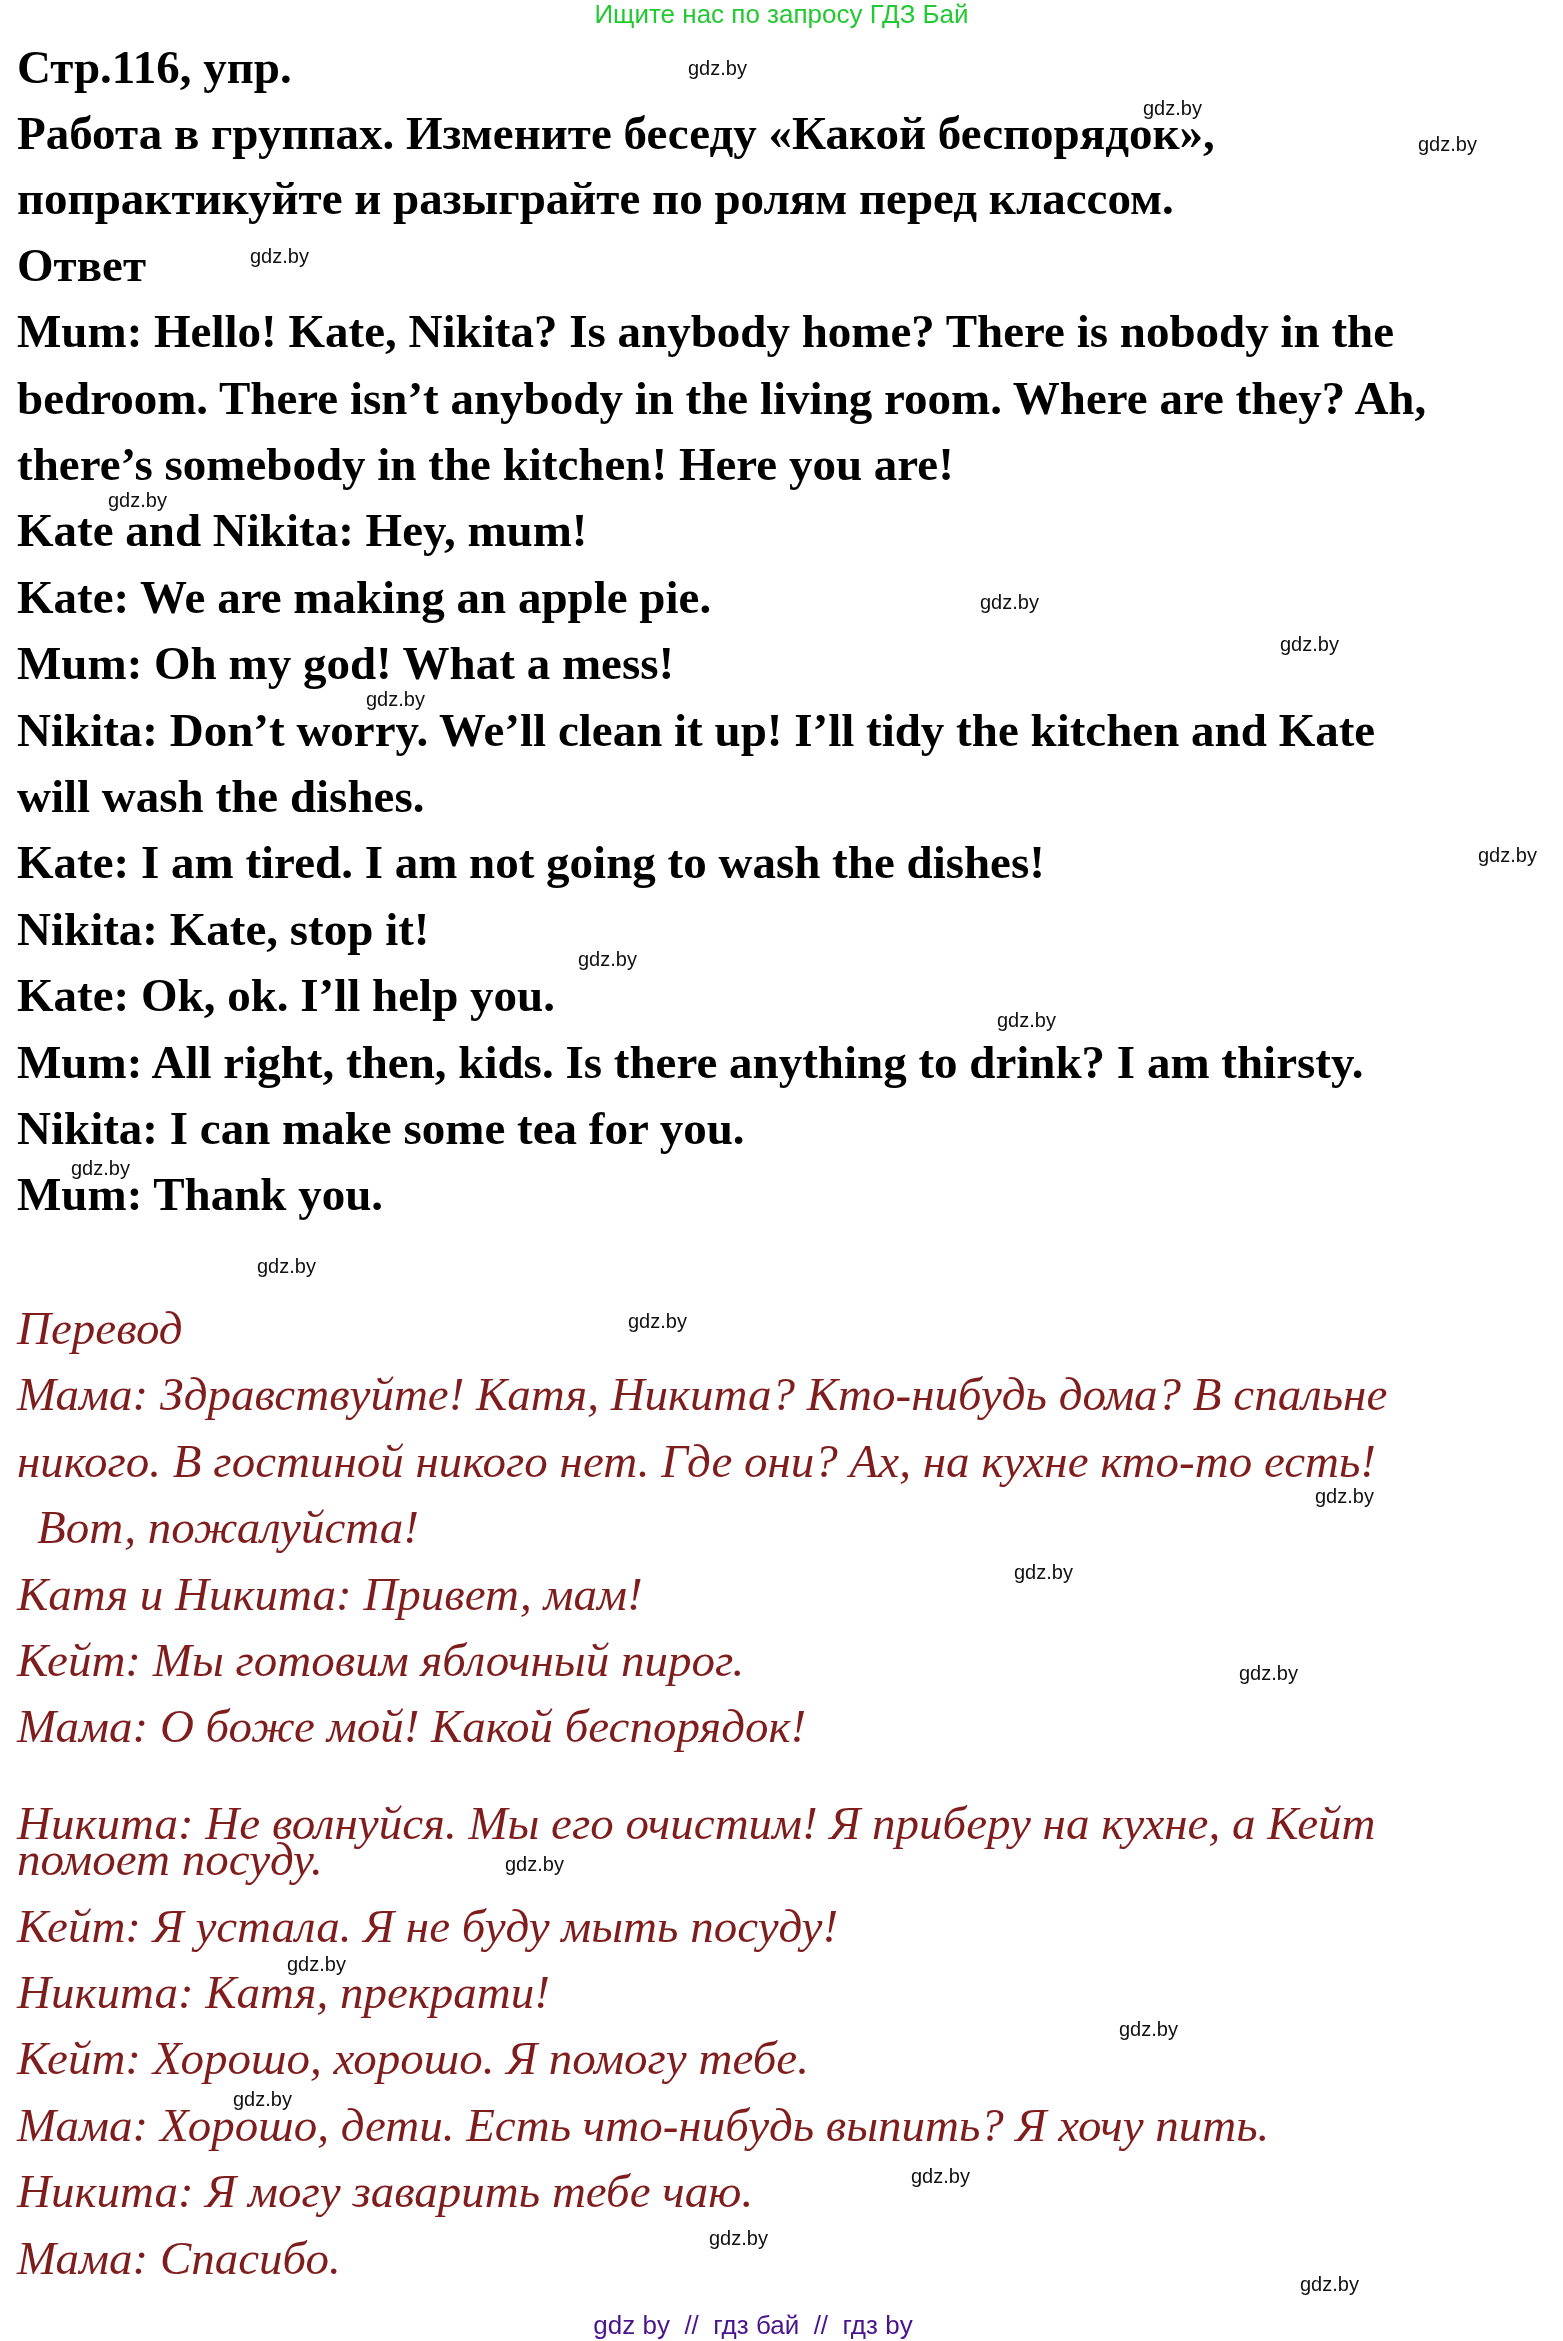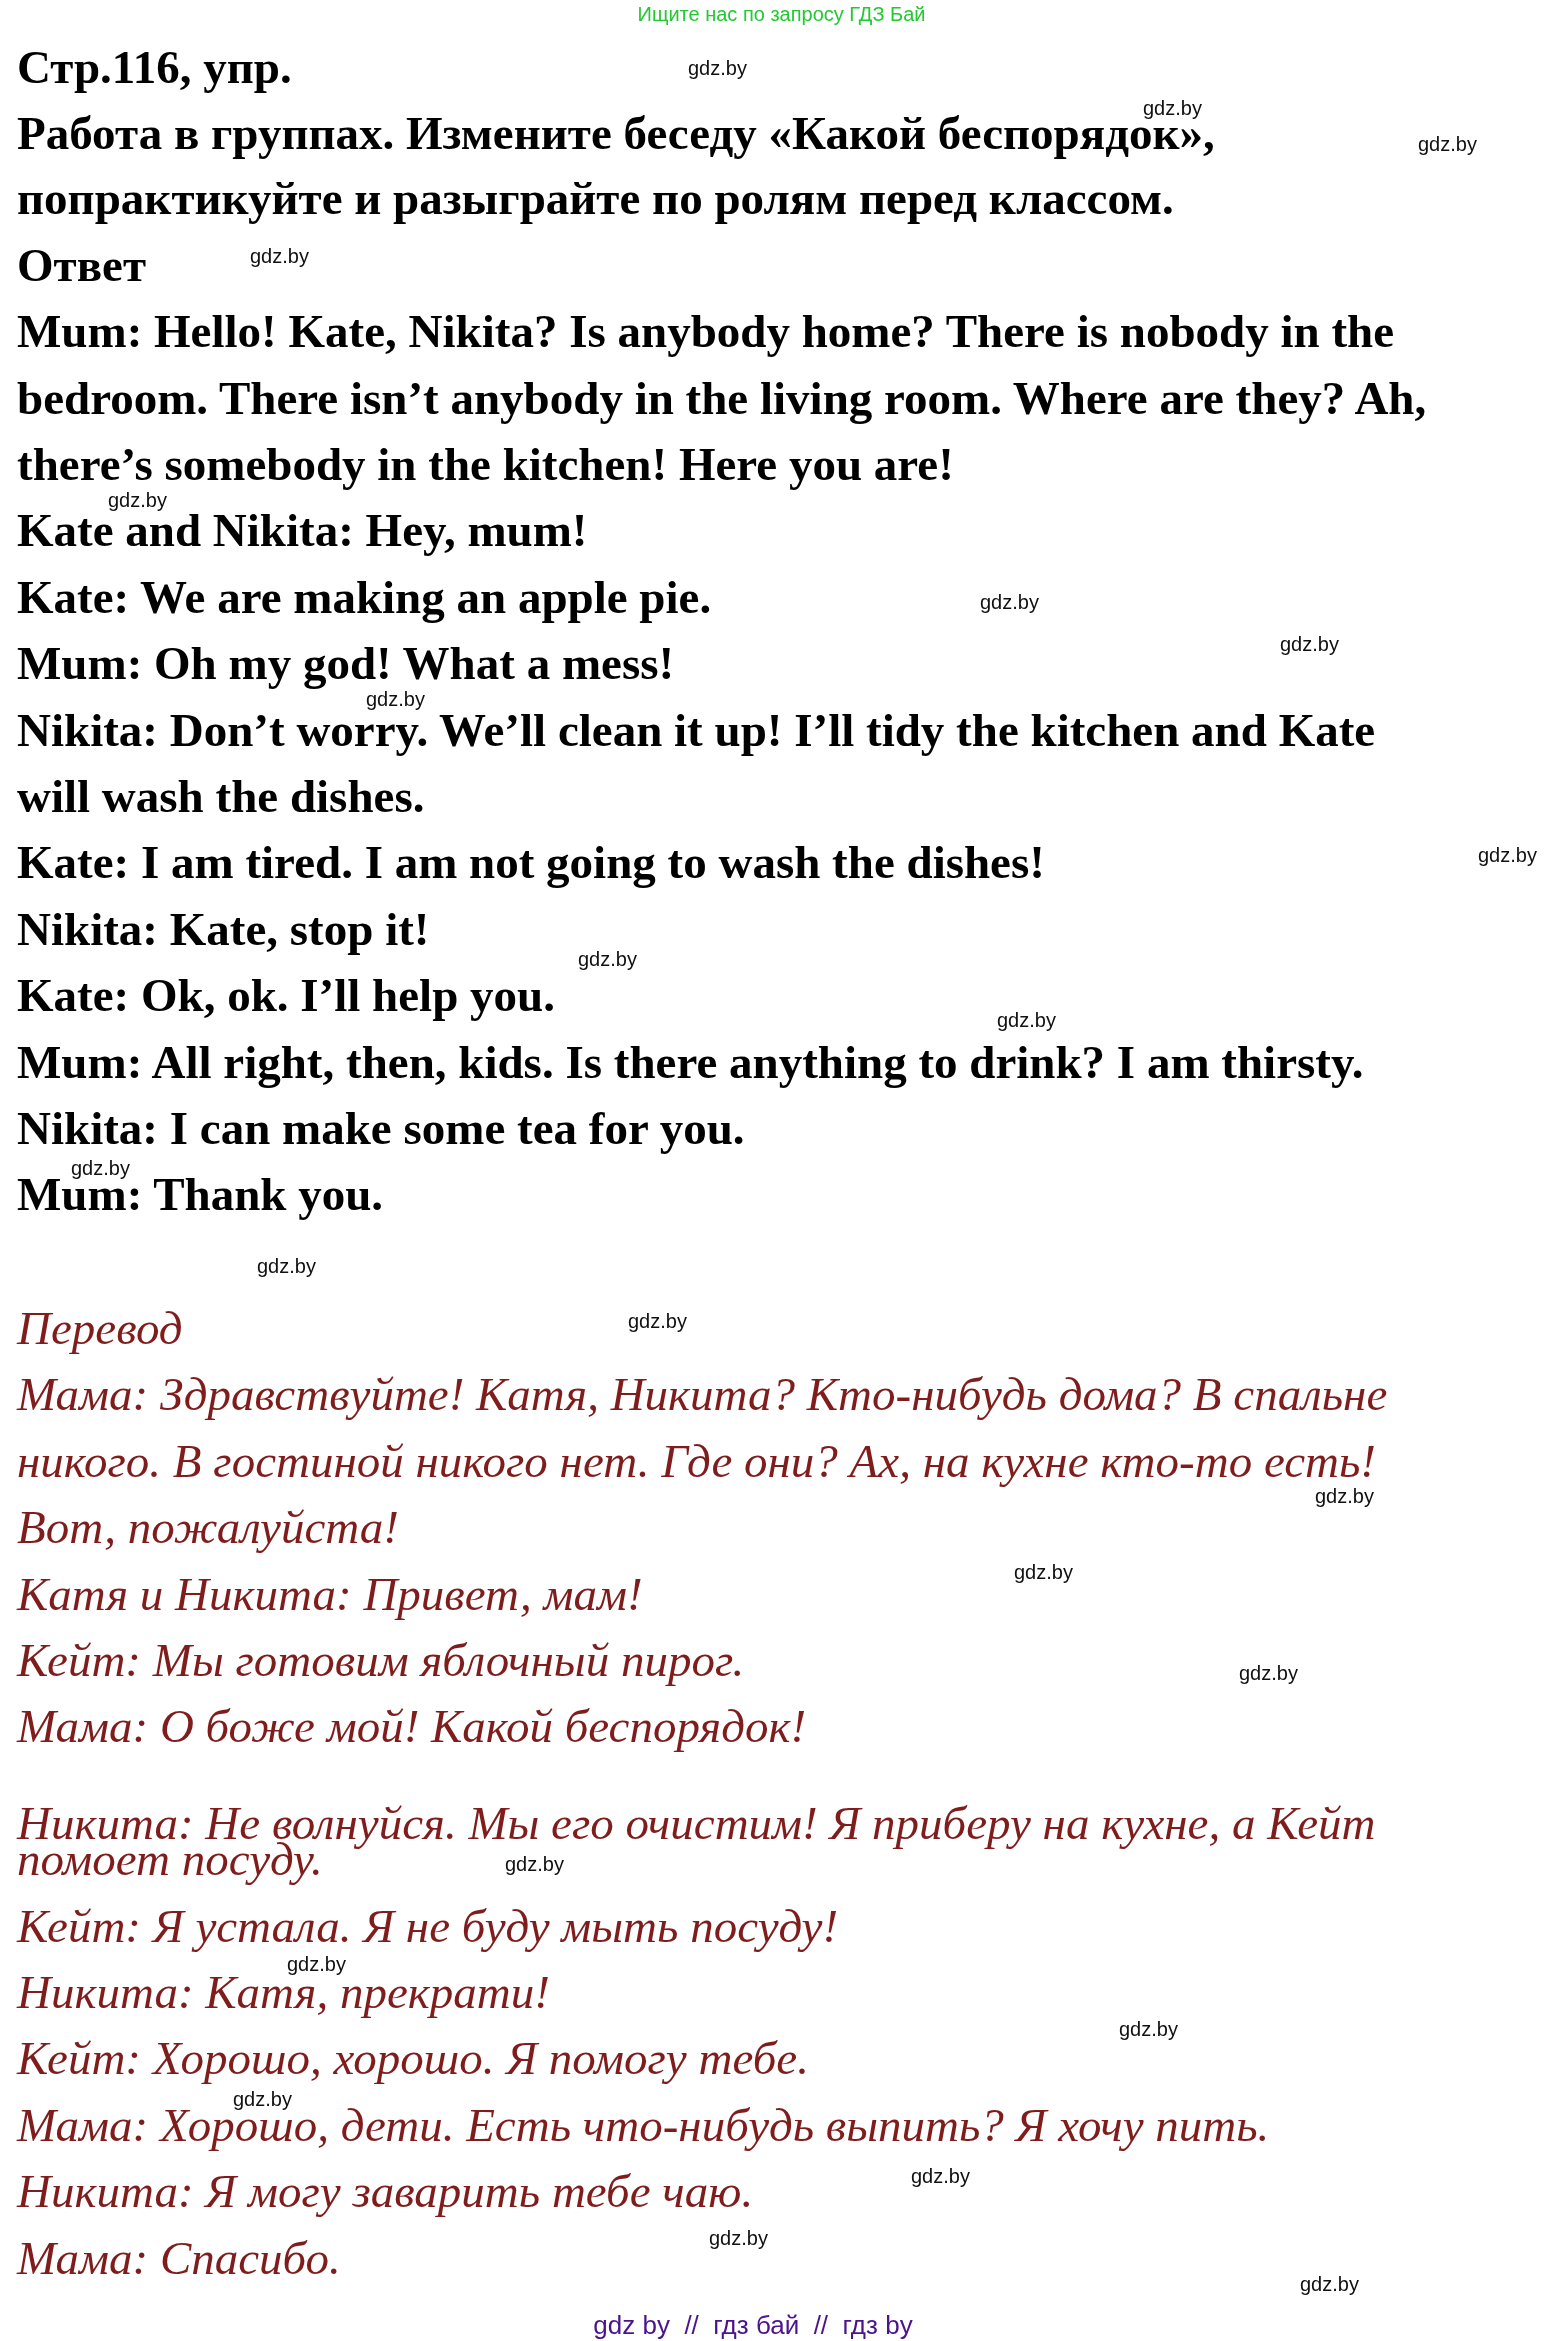--- a/index.html
+++ b/index.html
@@ -1,20 +1,20 @@
 <!DOCTYPE html>
 <html style="font-size:14px"><head>
 <meta charset="utf-8">
 <style>
   html, body { margin: 0; padding: 0; background: #ffffff; }
   body { width: 1563px; height: 2342px; position: relative; overflow: hidden; }
   .top-banner {
     position: absolute; left: 0; top: 0; width: 1563px; height: 31px;
     text-align: center; color: #22c933;
-    font-family: "Liberation Sans", sans-serif; font-size: 20px; line-height: 29px;
+    font-family: "Liberation Sans", sans-serif; font-size: 26px; line-height: 29px;
   }
   .bold-line {
     position: absolute; left: 17px; white-space: nowrap;
     font-family: "Liberation Serif", serif; font-weight: bold;
     font-size: 47px; line-height: 52px; color: #000;
   }
   .italic-line {
     position: absolute; left: 17px; white-space: nowrap;
     font-family: "Liberation Serif", serif; font-style: italic;
     font-size: 47px; line-height: 52px; color: #7f1d1d;
@@ -55,21 +55,21 @@
   <div class="bold-line" style="top:969px;">Kate: Ok, ok. I’ll help you.</div>
   <div class="bold-line" style="top:1036px;font-family:Liberation Serif, serif;">Mum: All right, then, kids. Is there anything to drink? I am thirsty.</div>
   <div class="bold-line" style="top:1102px;">Nikita: I can make some tea for you.</div>
   <div class="bold-line" style="top:1168px;">Mum: Thank you.</div>
 </div>
 
 <div class="italic-line" style="top:1302px;">Перевод</div>
 <div>
   <div class="italic-line" style="top:1368px;">Мама: Здравствуйте! Катя, Никита? Кто-нибудь дома? В спальне</div>
   <div class="italic-line" style="top:1435px;">никого. В гостиной никого нет. Где они? Ах, на кухне кто-то есть!</div>
-  <div class="italic-line" style="top:1501px;">Вот, пожалуйста!</div>
+  <div class="italic-line" style="top:1501px;margin-left:20px;">Вот, пожалуйста!</div>
   <div class="italic-line" style="top:1568px;">Катя и Никита: Привет, мам!</div>
   <div class="italic-line" style="top:1634px;">Кейт: Мы готовим яблочный пирог.</div>
   <div class="italic-line" style="top:1700px;">Мама: О боже мой! Какой беспорядок!</div>
   <div class="italic-line" style="top:1797px;">Никита: Не волнуйся. Мы его очистим! Я приберу на кухне, а Кейт</div>
   <div class="italic-line" style="top:1833px;">помоет посуду.</div>
   <div class="italic-line" style="top:1900px;">Кейт: Я устала. Я не буду мыть посуду!</div>
   <div class="italic-line" style="top:1966px;">Никита: Катя, прекрати!</div>
   <div class="italic-line" style="top:2032px;">Кейт: Хорошо, хорошо. Я помогу тебе.</div>
   <div class="italic-line" style="top:2099px;">Мама: Хорошо, дети. Есть что-нибудь выпить? Я хочу пить.</div>
   <div class="italic-line" style="top:2165px;">Никита: Я могу заварить тебе чаю.</div>

